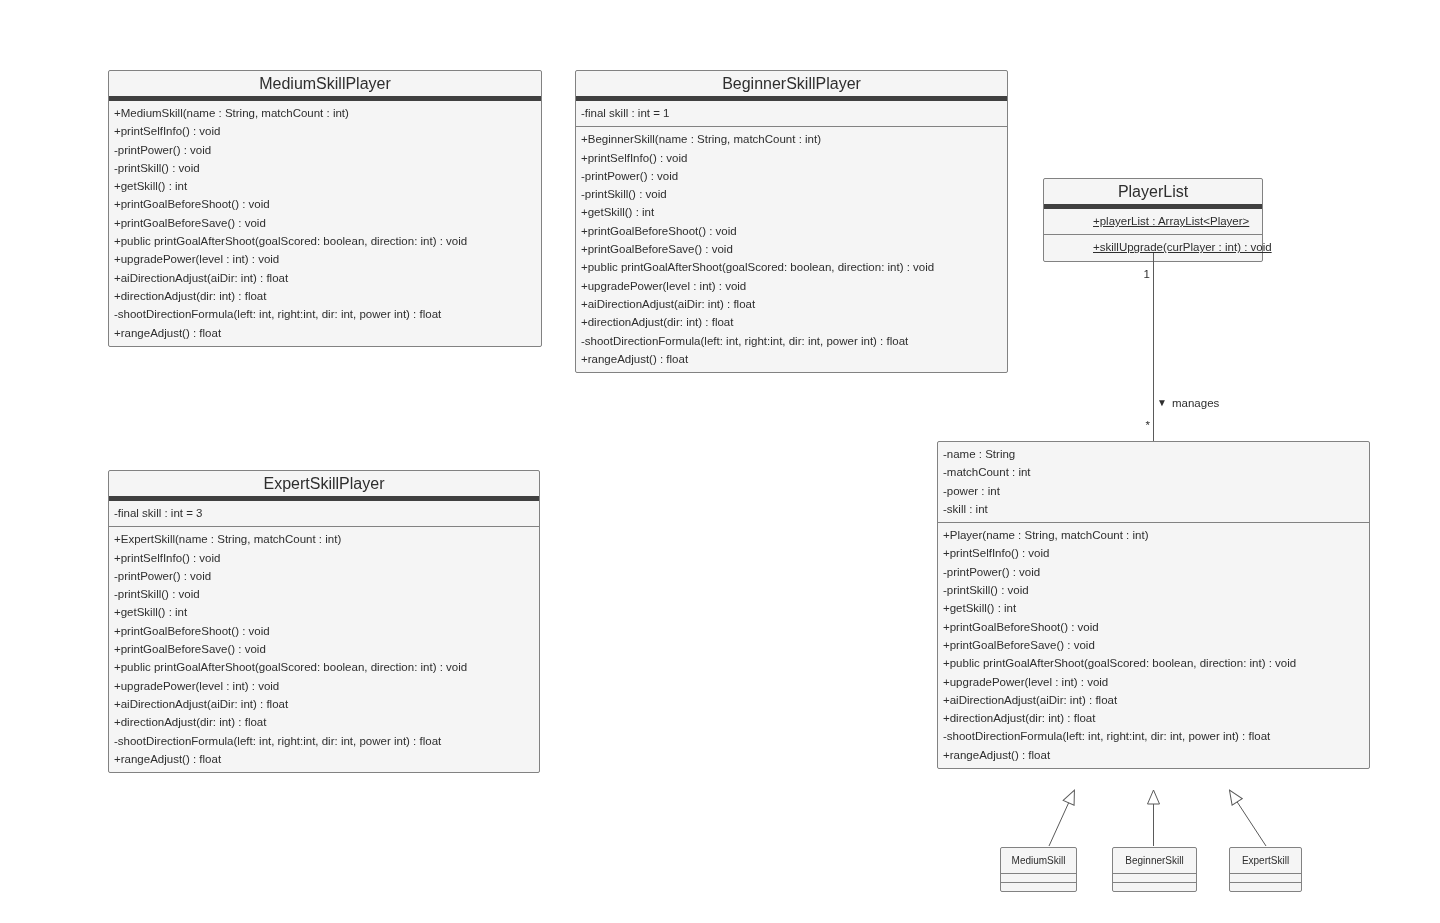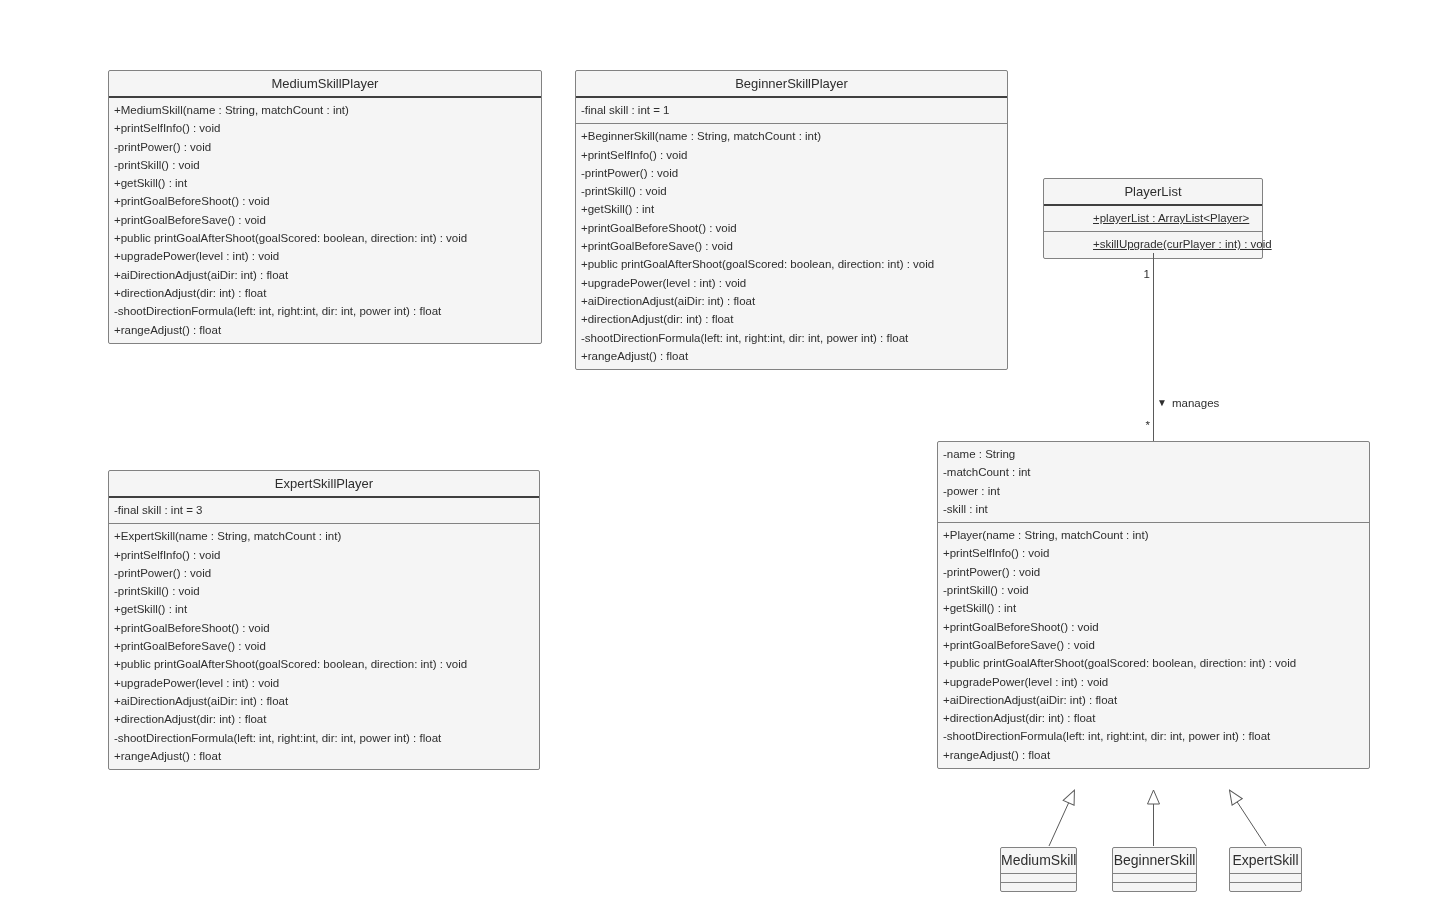--- a/index.html
+++ b/index.html
@@ -8,33 +8,33 @@
     background:#ffffff; overflow:hidden;
     font-family:"Liberation Sans", sans-serif;
     color:#2e2e2e;
   }
   .uml-class {
     position:absolute; box-sizing:border-box;
     background:#f5f5f5; border:1px solid #828282; border-radius:2px;
   }
   .uml-title {
     height:25px; line-height:25px; text-align:center;
-    font-size:13px; border-bottom:2px solid #404040;
+    font-size:16px; border-bottom:5px solid #404040;
     white-space:nowrap; overflow:hidden;
   }
   .uml-section {
     border-bottom:1px solid #828282;
     padding:3px 5px 4px 5px; font-size:11.5px;
   }
   .uml-section:last-child { border-bottom:none; }
   .uml-section .line { line-height:18.3px; white-space:nowrap; }
   .underline .line { text-decoration:underline;margin-left:44px; }
   .uml-empty { height:8px; border-bottom:1px solid #828282; }
   .uml-empty:last-child { border-bottom:none; }
-  .small .uml-title { border-bottom:1px solid #828282; font-size:14px; }
+  .small .uml-title { border-bottom:1px solid #828282; font-size:10px; }
 
   #box-medium-player   { left:108px;  top:70px;  width:434px; }
   #box-beginner-player { left:575px;  top:70px;  width:433px; }
   #box-playerlist      { left:1043px; top:178px; width:220px; }
   #box-player          { left:937px;  top:441px; width:433px; }
   #box-expert-player   { left:108px;  top:470px; width:432px; }
   #box-mediumskill     { left:1000px; top:847px; width:77px; }
   #box-beginnerskill   { left:1112px; top:847px; width:85px; }
   #box-expertskill     { left:1229px; top:847px; width:73px; }
 

